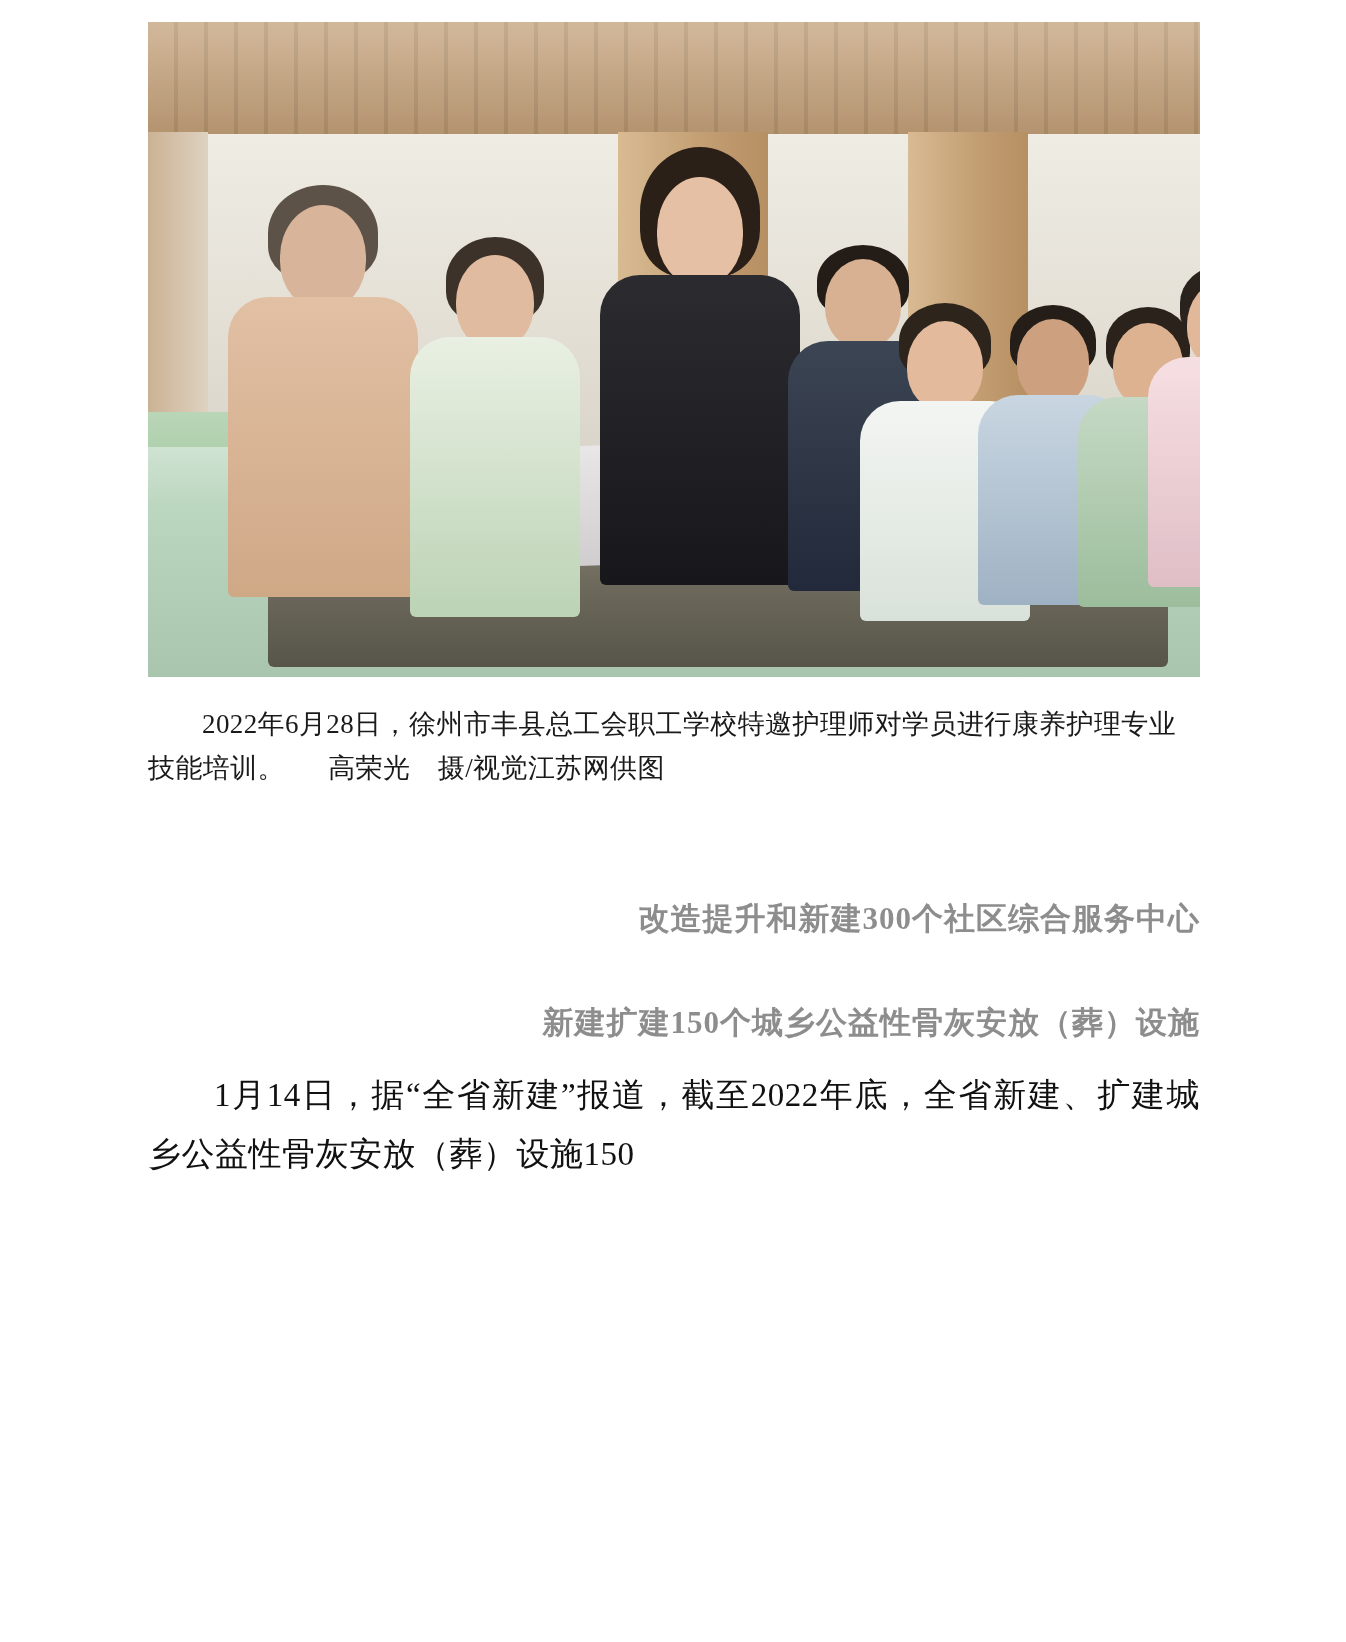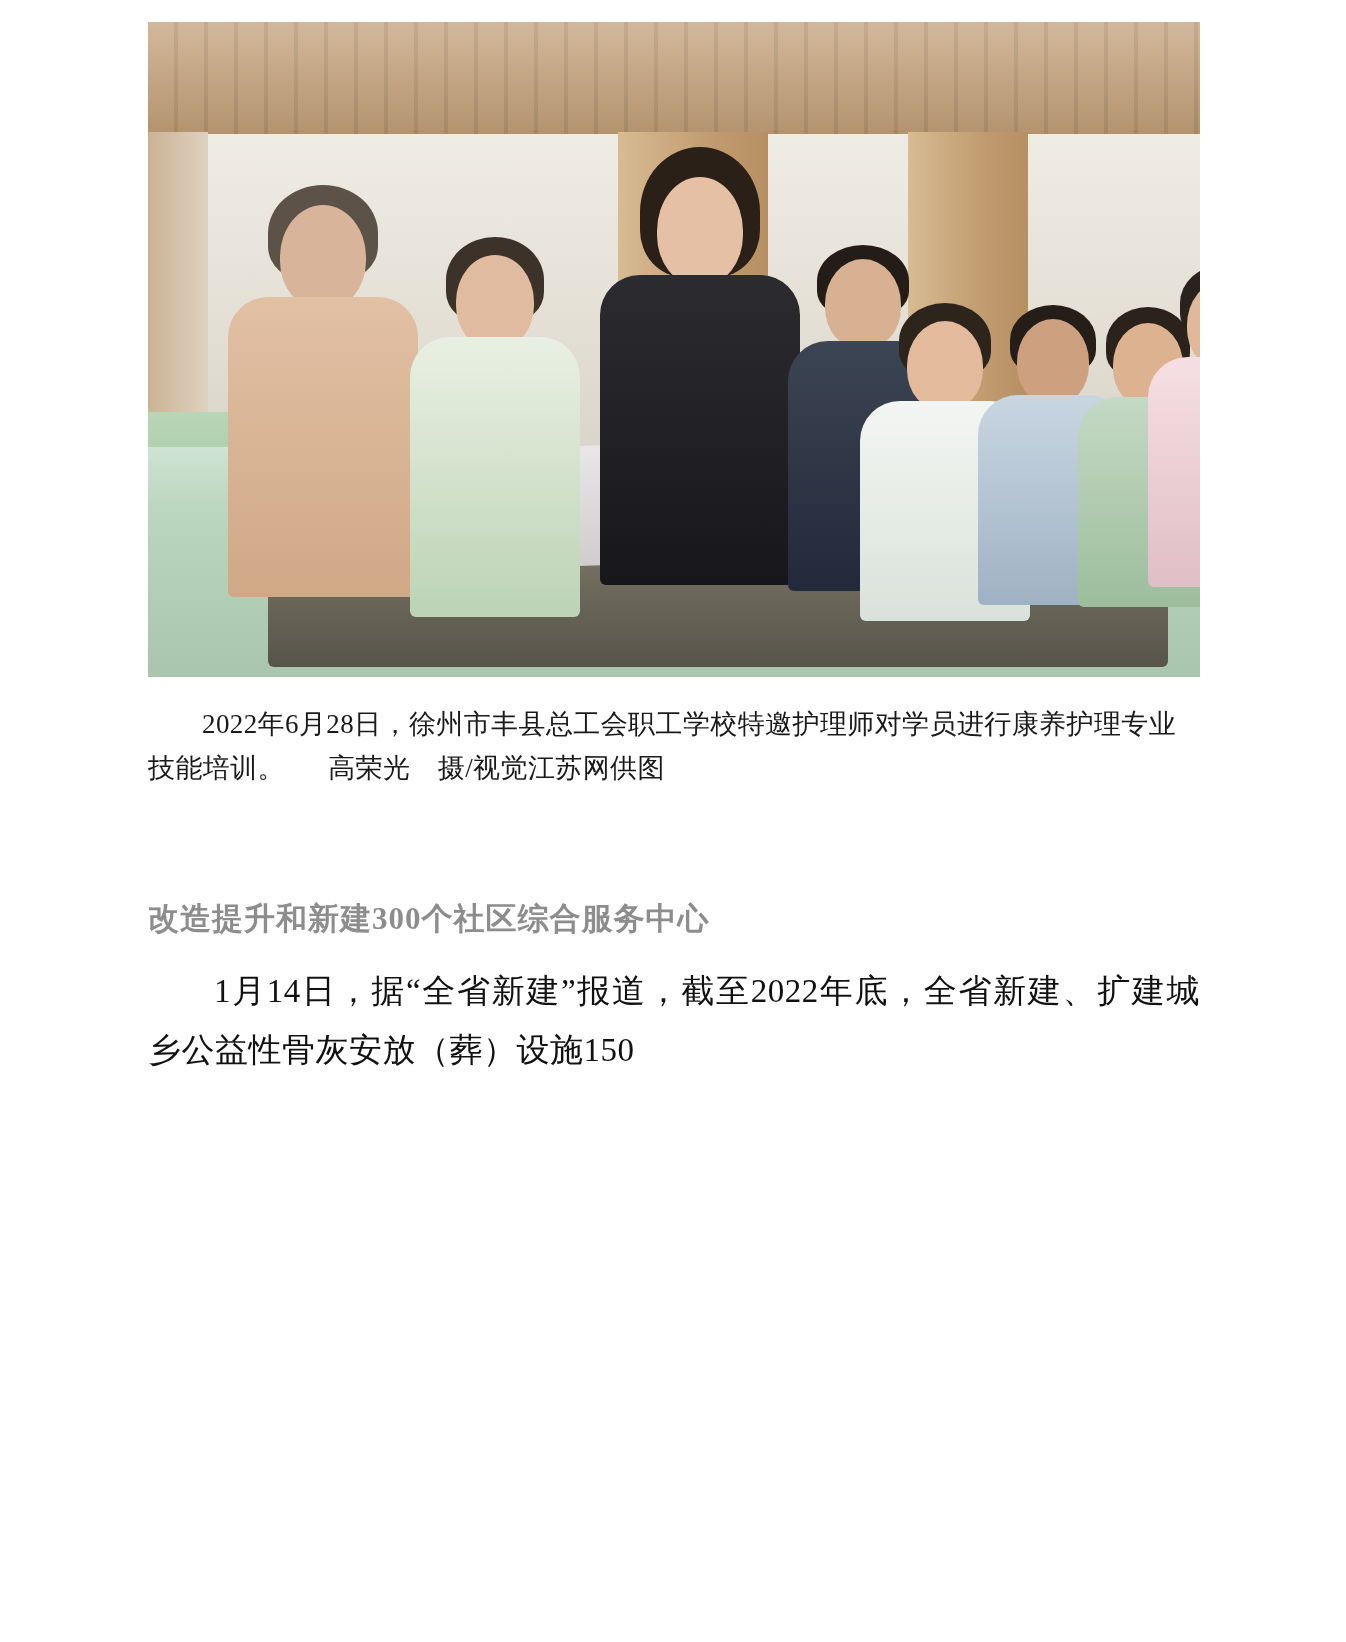--- a/index.html
+++ b/index.html
@@ -131,20 +131,21 @@
     margin-top: 108px;
     width: 1052px;
   }
   h2.heading {
     font-family: "Liberation Serif", "DejaVu Serif", serif;
     font-size: 31px;
     font-weight: bold;
     color: #8d8d8d;
     margin: 0 0 22px 0;
     letter-spacing: 1px;
+    text-align: right;
   }
   h2.heading.second {
     margin-top: 62px;
   }
   p.body-text {
     font-size: 33px;
     line-height: 1.76;
     margin: 0;
     text-indent: 2em;
     letter-spacing: .5px;
@@ -216,16 +217,17 @@
 
     <figcaption class="caption">
       <span>2022年6月28日，徐州市丰县总工会职工学校特邀护理师对学员进行康养护理专业技能培训。</span><span class="credit">高荣光　摄/视觉江苏网供图</span>
     </figcaption>
   </figure>
 
   <div class="article">
 
     <h2 class="heading">改造提升和新建300个社区综合服务中心</h2>
 
+    <h2 class="heading second">新建扩建150个城乡公益性骨灰安放（葬）设施</h2>
     <p class="body-text">1月14日，据“全省新建”报道，截至2022年底，全省新建、扩建城乡公益性骨灰安放（葬）设施150</p>
 
   </div>
 </div>
 
 </body></html>

